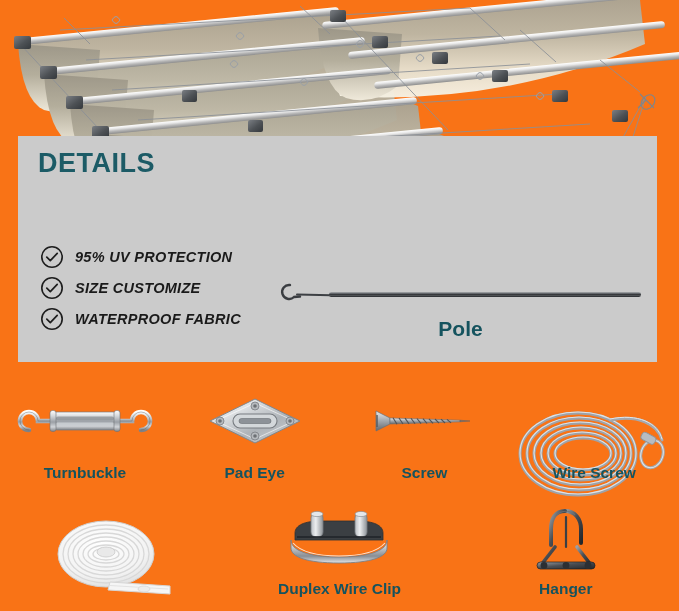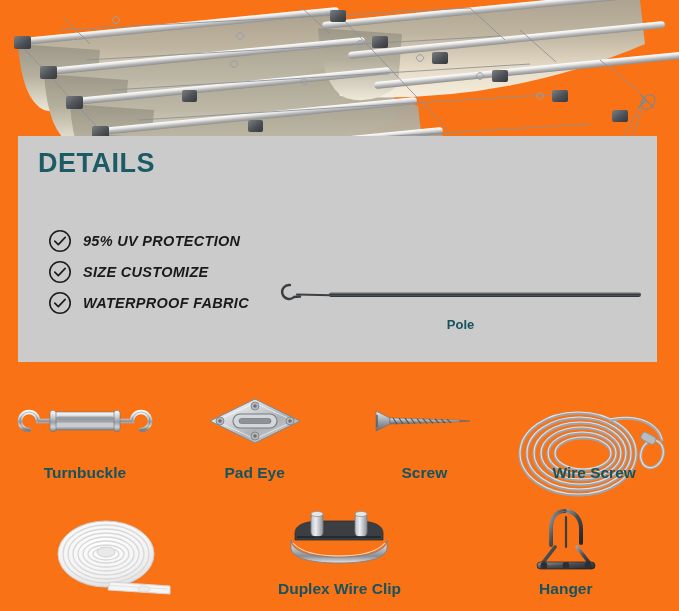--- a/index.html
+++ b/index.html
@@ -38,24 +38,25 @@
     position: absolute;
     left: 20px; top: 12px;
     font-size: 27px;
     font-weight: bold;
     letter-spacing: 0.5px;
     color: #1c5b66;
     font-family: "Liberation Sans", sans-serif;
   }
   .feature-row {
     position: absolute;
-    left: 30px;
+    left: 22px;
     display: flex;
     align-items: center;
     gap: 11px;
+    margin-top: 16px;
   }
   .feature-row.r0 { top: 93px; }
   .feature-row.r1 { top: 124px; }
   .feature-row.r2 { top: 155px; }
   .check-icon { width: 24px; height: 24px; flex: 0 0 24px; display:block; }
   .feature-text {
     font-size: 14.5px;
     font-style: italic;
     font-weight: bold;
     color: #1a1a1a;
@@ -68,21 +69,21 @@
   #pole-wrap {
     position: absolute;
     left: 255px; top: 140px;
     width: 375px; height: 34px;
   }
   #pole-label {
     position: absolute;
     left: 255px; top: 181px;
     width: 375px;
     text-align: center;
-    font-size: 13px;
+    font-size: 21px;
     font-weight: bold;
     color: #15535e;
     font-family: "Liberation Sans", sans-serif;
   }
 
   
   #parts-grid {
     position: absolute;
     left: 0; top: 368px;
     width: 679px; height: 243px;

